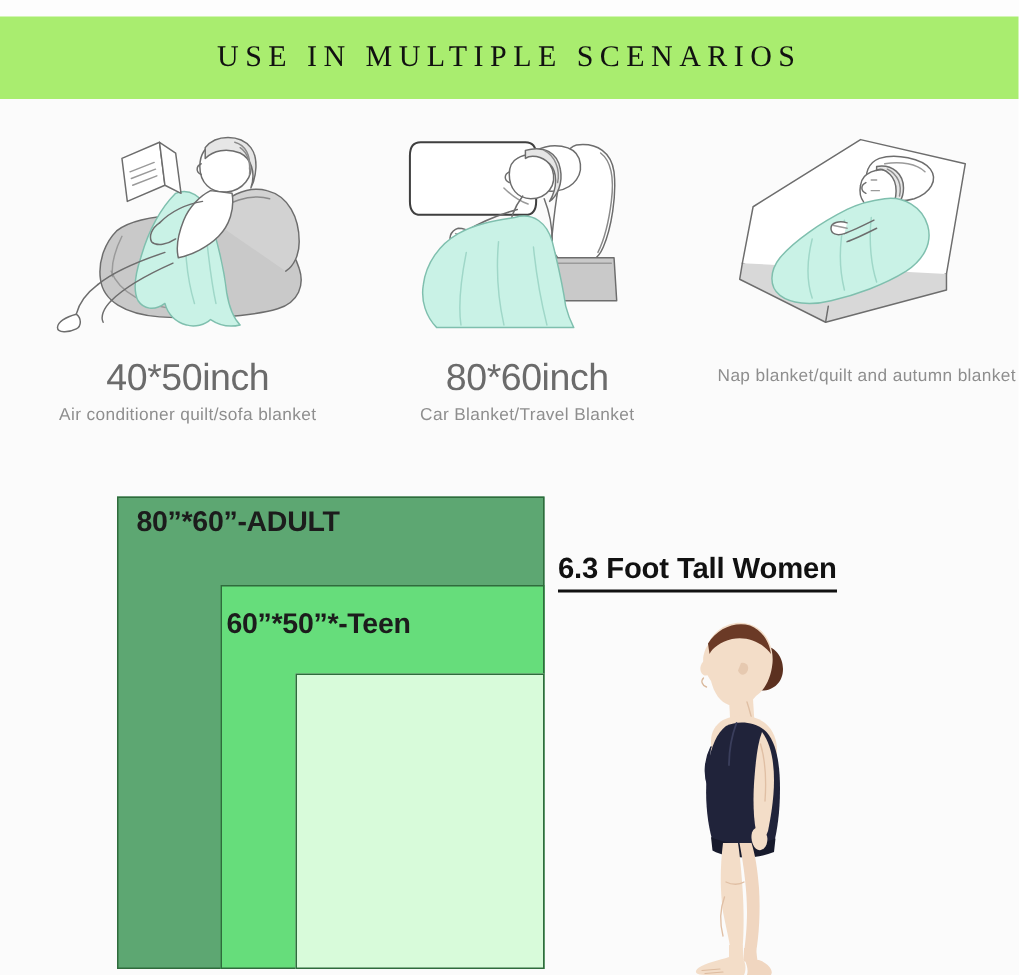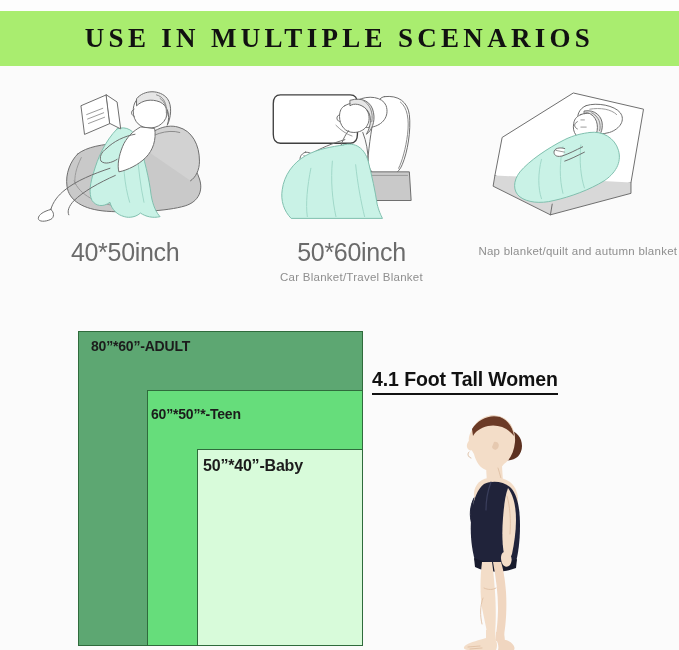--- a/index.html
+++ b/index.html
@@ -18,22 +18,22 @@
   }
   
   #banner {
     position: absolute;
     left: 0; top: 11px; width: 679px; height: 55px;
     background: #a9ed6f;
     display: flex; align-items: center; justify-content: center;
   }
   #banner-title {
     font-family: "Liberation Serif", serif;
-    font-size: 27px;
-    font-weight: 700;
+    font-size: 20px;
+    font-weight: 400;
     color: #111111;
     letter-spacing: 4.3px;
     white-space: nowrap;
     text-transform: uppercase;
   }
   #banner-gap-top {
     position: absolute; left: 0; top: 0; width: 679px; height: 11px;
     background: #fdfdfd;
   }
   
@@ -76,21 +76,21 @@
     position: absolute;
     left: 0; top: 306px; width: 679px; height: 344px;
   }
   .rect-box {
     position: absolute;
     border: 1.4px solid #2f6b3c;
     box-sizing: border-box;
   }
   .rect-label {
     position: absolute;
-    font-size: 14px;
+    font-size: 19px;
     font-weight: 700;
     color: #1c1c1c;
     white-space: nowrap;
     letter-spacing: -0.2px;
   }
   #rect-adult { left: 78px;  top: 25px;  width: 285px; height: 315px; background: #5da772; }
   #rect-teen  { left: 147px; top: 84px;  width: 216px; height: 256px; background: #66dd7b; }
   #rect-baby  { left: 197px; top: 143px; width: 166px; height: 197px; background: #d8fbda; }
   #label-adult { left: 91px;  top: 32px; }
   #label-teen  { left: 151px; top: 100px; }
@@ -181,20 +181,21 @@
             <path d="M96 104 C78 110 58 118 46 128" stroke="#6d6d6d"></path>
             <path d="M46 128 C38 134 32 142 30 150" stroke="#6d6d6d"></path>
             <path d="M102 112 C84 120 66 130 56 140" stroke="#6d6d6d"></path>
 
             <path d="M30 150 C22 152 16 156 16 160 C16 164 24 164 30 161 C34 159 34 153 30 150 Z" fill="#ffffff" stroke="#6d6d6d"></path>
             <path d="M56 140 C50 146 48 152 50 156" stroke="#6d6d6d"></path>
           </g>
         </svg>
       </div>
       <div class="size-label">40*50inch</div>
+      <div class="size-sub">Air conditioner quilt/sofa blanket</div>
     </div>
 
     <div class="scenario">
       <div class="scene-art">
         <svg viewBox="0 0 226 175" xmlns="http://www.w3.org/2000/svg">
           <g fill="none" stroke="#6d6d6d" stroke-width="1.1" stroke-linejoin="round" stroke-linecap="round">
 
             <path d="M150 24 C166 22 176 30 178 44 C180 62 176 86 170 100
                      C166 110 156 116 146 114
                      C136 112 130 102 132 90
@@ -236,21 +237,21 @@
                      L46 160
                      C38 152 34 140 36 128
                      C38 112 48 98 62 90
                      C76 82 92 80 104 78 Z" fill="#c9f2e6" stroke="#7fbfae"></path>
             <path d="M92 96 C90 118 92 140 96 158" stroke="#9fd7c8"></path>
             <path d="M118 100 C120 120 124 142 128 158" stroke="#9fd7c8"></path>
             <path d="M68 104 C64 124 62 144 64 158" stroke="#9fd7c8"></path>
           </g>
         </svg>
       </div>
-      <div class="size-label">50*60inch</div>
+      <div class="size-label">80*60inch</div>
       <div class="size-sub">Car Blanket/Travel Blanket</div>
     </div>
 
     <div class="scenario">
       <div class="scene-art">
         <svg viewBox="0 0 226 175" xmlns="http://www.w3.org/2000/svg">
           <g fill="none" stroke="#6d6d6d" stroke-width="1.1" stroke-linejoin="round" stroke-linecap="round">
 
             <path d="M108 20 L186 38 L172 120 L84 144 L20 112 L28 70 Z" fill="#ffffff" stroke="#6d6d6d"></path>
 
@@ -293,23 +294,22 @@
   </div>
 
   <div id="chart-area">
 
     <div class="rect-box" id="rect-adult" style="background: rgb(93, 167, 114); border-color: rgb(47, 107, 60);"></div>
     <div class="rect-box" id="rect-teen" style="background: rgb(102, 221, 123); border-color: rgb(47, 107, 60);"></div>
     <div class="rect-box" id="rect-baby" style="background: rgb(216, 251, 218); border-color: rgb(47, 107, 60);"></div>
 
     <div class="rect-label" id="label-adult">80”*60”-ADULT</div>
     <div class="rect-label" id="label-teen">60”*50”*-Teen</div>
-    <div class="rect-label" id="label-baby">50”*40”-Baby</div>
-
-    <div id="women-heading">4.1 Foot Tall Women</div>
+
+    <div id="women-heading">6.3 Foot Tall Women</div>
 
     <div id="women-figure">
       <svg viewBox="0 0 186 248" xmlns="http://www.w3.org/2000/svg">
         <g stroke-linejoin="round" stroke-linecap="round">
 
           <path d="M92 14 C104 12 114 20 116 32 C118 42 114 50 108 54
                    C112 44 110 34 104 28 C98 22 92 21 88 23 Z" fill="#6b3a26"></path>
           <path d="M104 28 C116 26 124 34 124 44 C124 54 116 60 106 58
                    C98 56 94 48 96 40 C97 33 100 29 104 28 Z" fill="#5c3120"></path>
 

